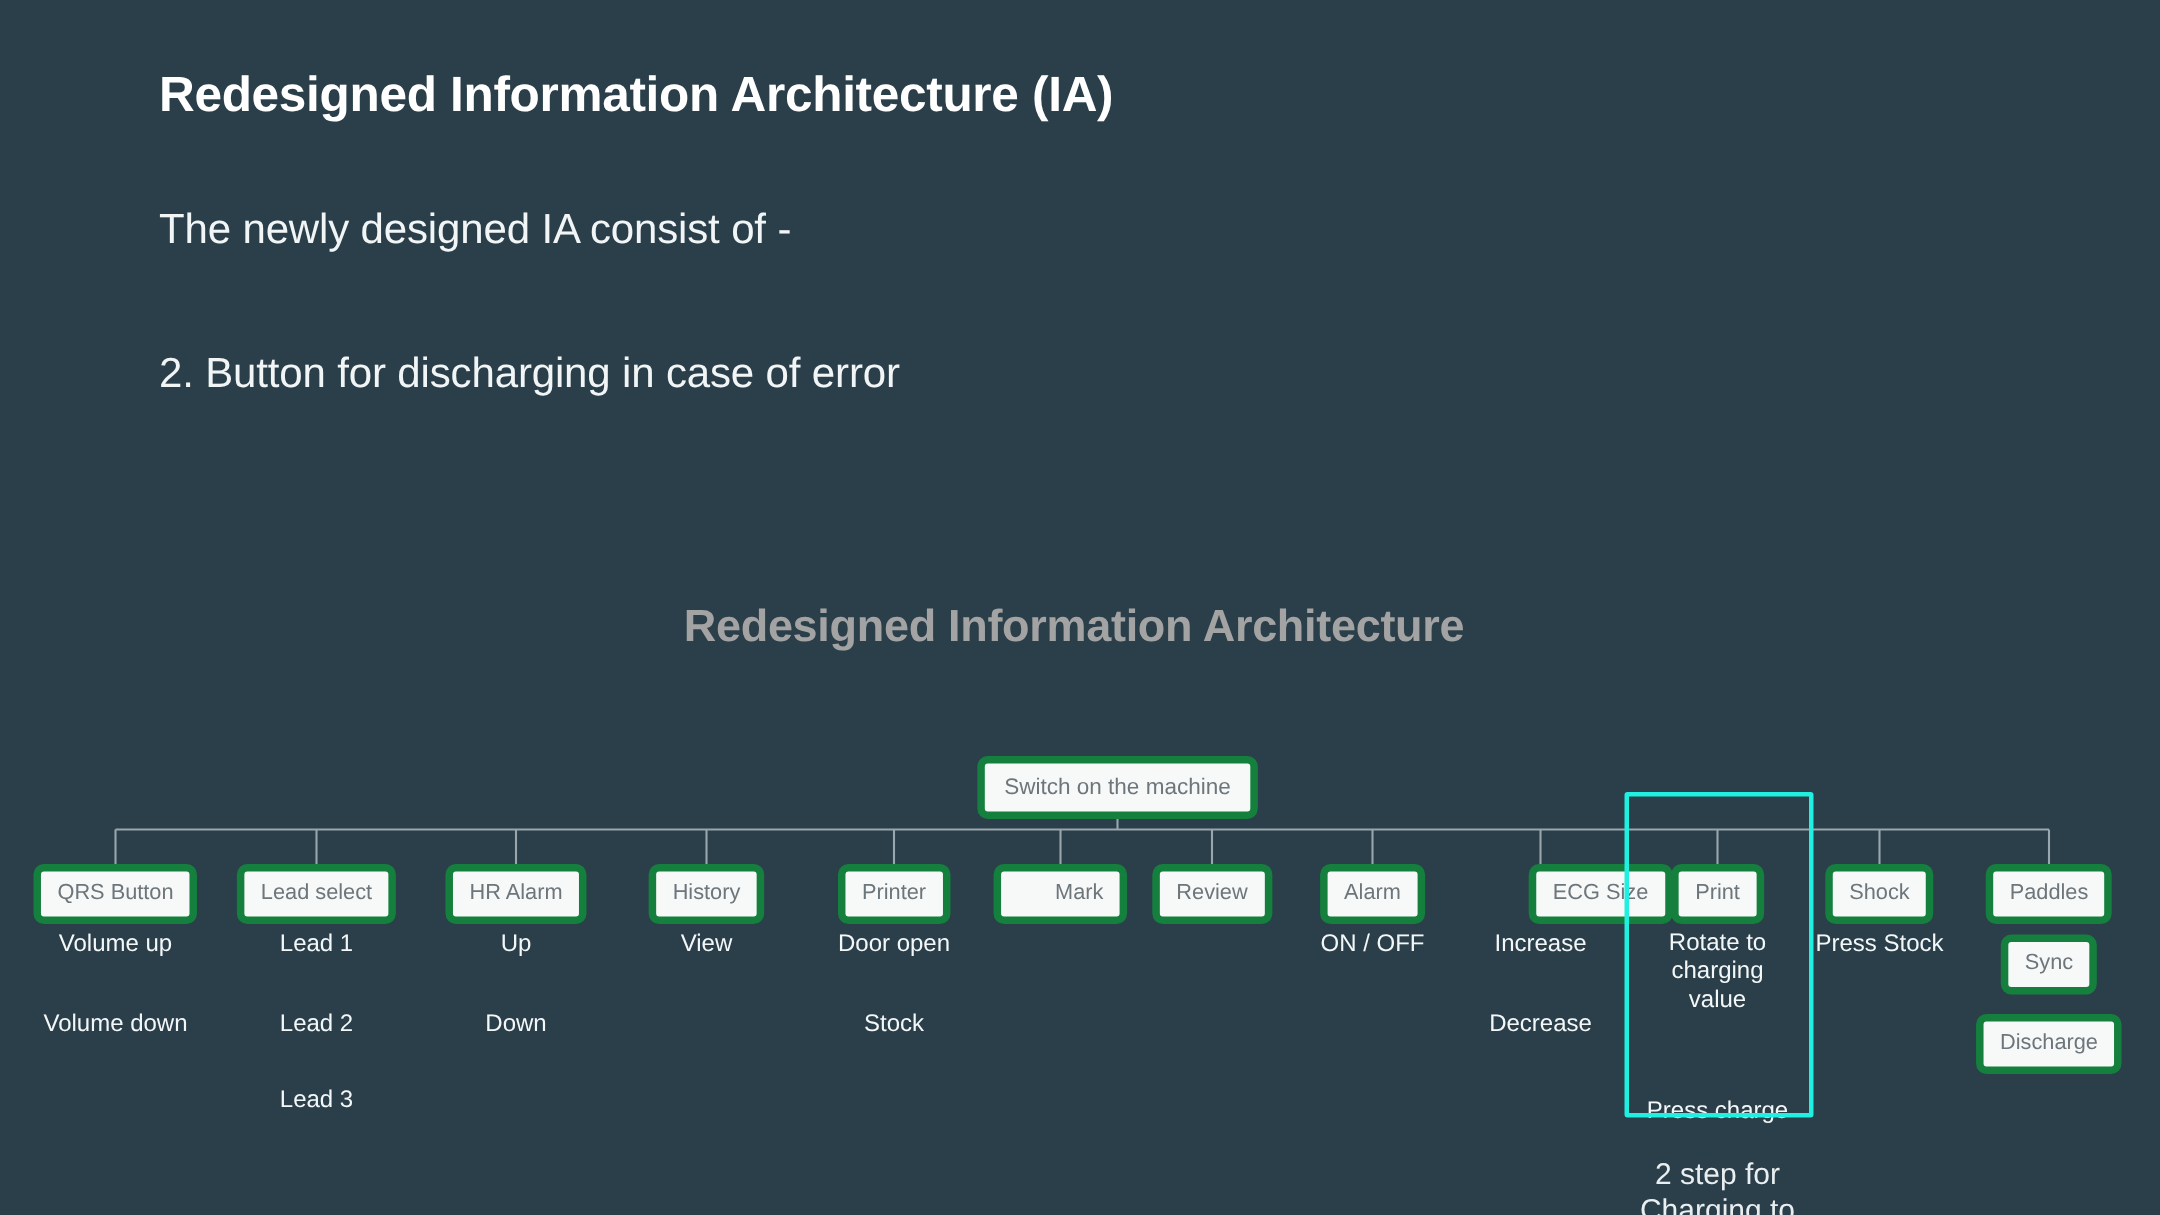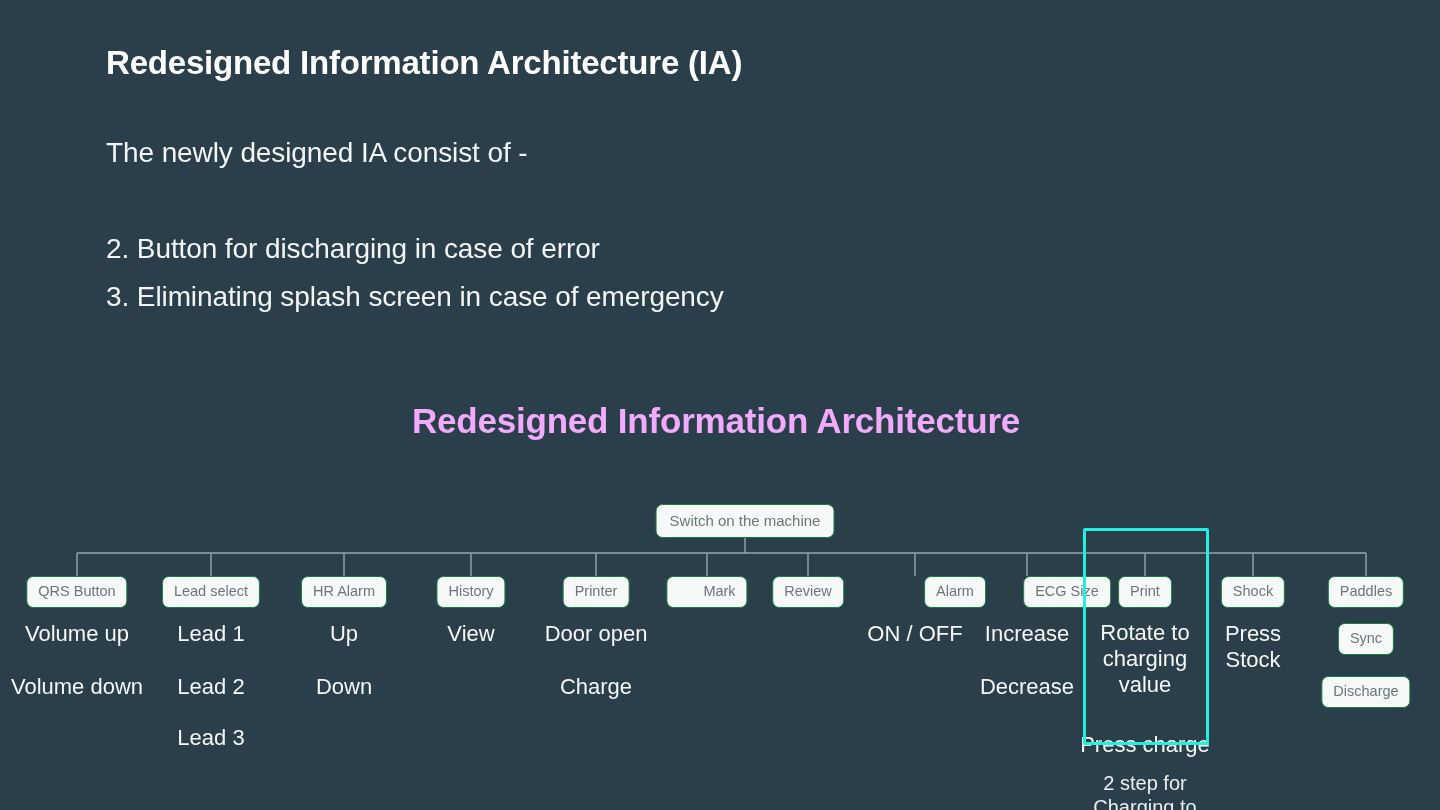--- a/index.html
+++ b/index.html
@@ -22,49 +22,49 @@
     font-size:28px; font-weight:400; color:#f2f5f6;
     white-space:nowrap; letter-spacing:-0.1px;
   }
   .bl0 { top:137px; }
   .bl1 { top:185px; }
   .bl2 { top:233px; }
   .bl3 { top:281px; }
 
   .diagram-heading {
     position:absolute; left:0; right:0; top:401px;
-    text-align:center; font-size:35px; font-weight:700; color:#f0abfc;
+    text-align:center; font-size:30px; font-weight:700; color:#a3a3a3;
     letter-spacing:-0.2px;
   }
 
   
   #diagram { position:absolute; left:0; top:0; width:1440px; height:810px; }
   #wires { position:absolute; left:0; top:0; width:1440px; height:810px; }
 
   .node {
     position:absolute;
     background:#f7f8f8;
-    border:1px solid #15803d;
+    border:5px solid #15803d;
     border-radius:7px;
     color:#6d767b;
     font-size:14.5px;
     line-height:1;
     padding:7px 11px 8px 11px;
     white-space:nowrap;
     transform:translateX(-50%);
     box-shadow:0 0 0 0 rgba(0,0,0,0);
     text-align:center;
   }
   .node.root { font-size:15px; padding:8px 13px 9px 13px; }
 
   .subitem {
     position:absolute;
     transform:translateX(-50%);
     color:#f4f7f8;
-    font-size:22px;
+    font-size:16px;
     line-height:1.18;
     text-align:center;
     white-space:nowrap;
   }
   .subitem.wrap { white-space:normal; width:92px; }
 
   .highlight-box {
     position:absolute;
     border:3px solid #1ff0e0;
     border-radius:2px;
@@ -83,21 +83,20 @@
 </style>
 </head>
 <body>
 
 <div id="stage">
 
   <div class="slide-title">Redesigned Information Architecture (IA)</div>
 
   <div class="body-line bl0">The newly designed IA consist of -</div>
   <div class="body-line bl2">2. Button for discharging in case of error</div>
-  <div class="body-line bl3">3. Eliminating splash screen in case of emergency</div>
 
   <div class="diagram-heading">Redesigned Information Architecture</div>
 
   <div id="diagram">
     <svg id="wires" viewBox="0 0 1440 810" preserveAspectRatio="none" aria-hidden="true">
         <line x1="745" y1="532" x2="745" y2="553" stroke="#9aa7ad" stroke-width="1.4"></line>
         <line x1="77" y1="553" x2="1366" y2="553" stroke="#9aa7ad" stroke-width="1.4"></line>
         <line x1="77" y1="553" x2="77" y2="576" stroke="#9aa7ad" stroke-width="1.4"></line>
         <line x1="211" y1="553" x2="211" y2="576" stroke="#9aa7ad" stroke-width="1.4"></line>
         <line x1="344" y1="553" x2="344" y2="576" stroke="#9aa7ad" stroke-width="1.4"></line>
@@ -122,24 +121,24 @@
         <div class="subitem" style="left: 211px; top: 621px;">Lead 1</div>
         <div class="subitem" style="left: 211px; top: 674px;">Lead 2</div>
         <div class="subitem" style="left: 211px; top: 725px;">Lead 3</div>
         <div class="node" style="left: 344px; top: 576px;">HR Alarm</div>
         <div class="subitem" style="left: 344px; top: 621px;">Up</div>
         <div class="subitem" style="left: 344px; top: 674px;">Down</div>
         <div class="node" style="left: 471px; top: 576px;">History</div>
         <div class="subitem" style="left: 471px; top: 621px;">View</div>
         <div class="node" style="left: 596px; top: 576px;">Printer</div>
         <div class="subitem" style="left: 596px; top: 621px;">Door open</div>
-        <div class="subitem" style="left: 596px; top: 674px;">Charge</div>
+        <div class="subitem" style="left: 596px; top: 674px;">Stock</div>
         <div class="node" style="left: 707px; top: 576px; padding-left: 36px;">Mark</div>
         <div class="node" style="left: 808px; top: 576px;">Review</div>
-        <div class="node" style="left: 915px; top: 576px; margin-left: 40px;">Alarm</div>
+        <div class="node" style="left: 915px; top: 576px;">Alarm</div>
         <div class="subitem" style="left: 915px; top: 621px;">ON / OFF</div>
         <div class="node" style="left: 1067px; top: 576px;">ECG Size</div>
         <div class="subitem" style="left: 1027px; top: 621px;">Increase</div>
         <div class="subitem" style="left: 1027px; top: 674px;">Decrease</div>
         <div class="node" style="left: 1145px; top: 576px;">Print</div>
         <div class="subitem wrap" style="left: 1145px; top: 620px;">Rotate to charging value</div>
         <div class="subitem" style="left: 1145px; top: 701px; margin-top: 31px;">Press charge</div>
         <div class="node" style="left: 1253px; top: 576px;">Shock</div>
         <div class="subitem wrap" style="left: 1253px; top: 621px;">Press Stock</div>
         <div class="node" style="left: 1366px; top: 576px;">Paddles</div>

